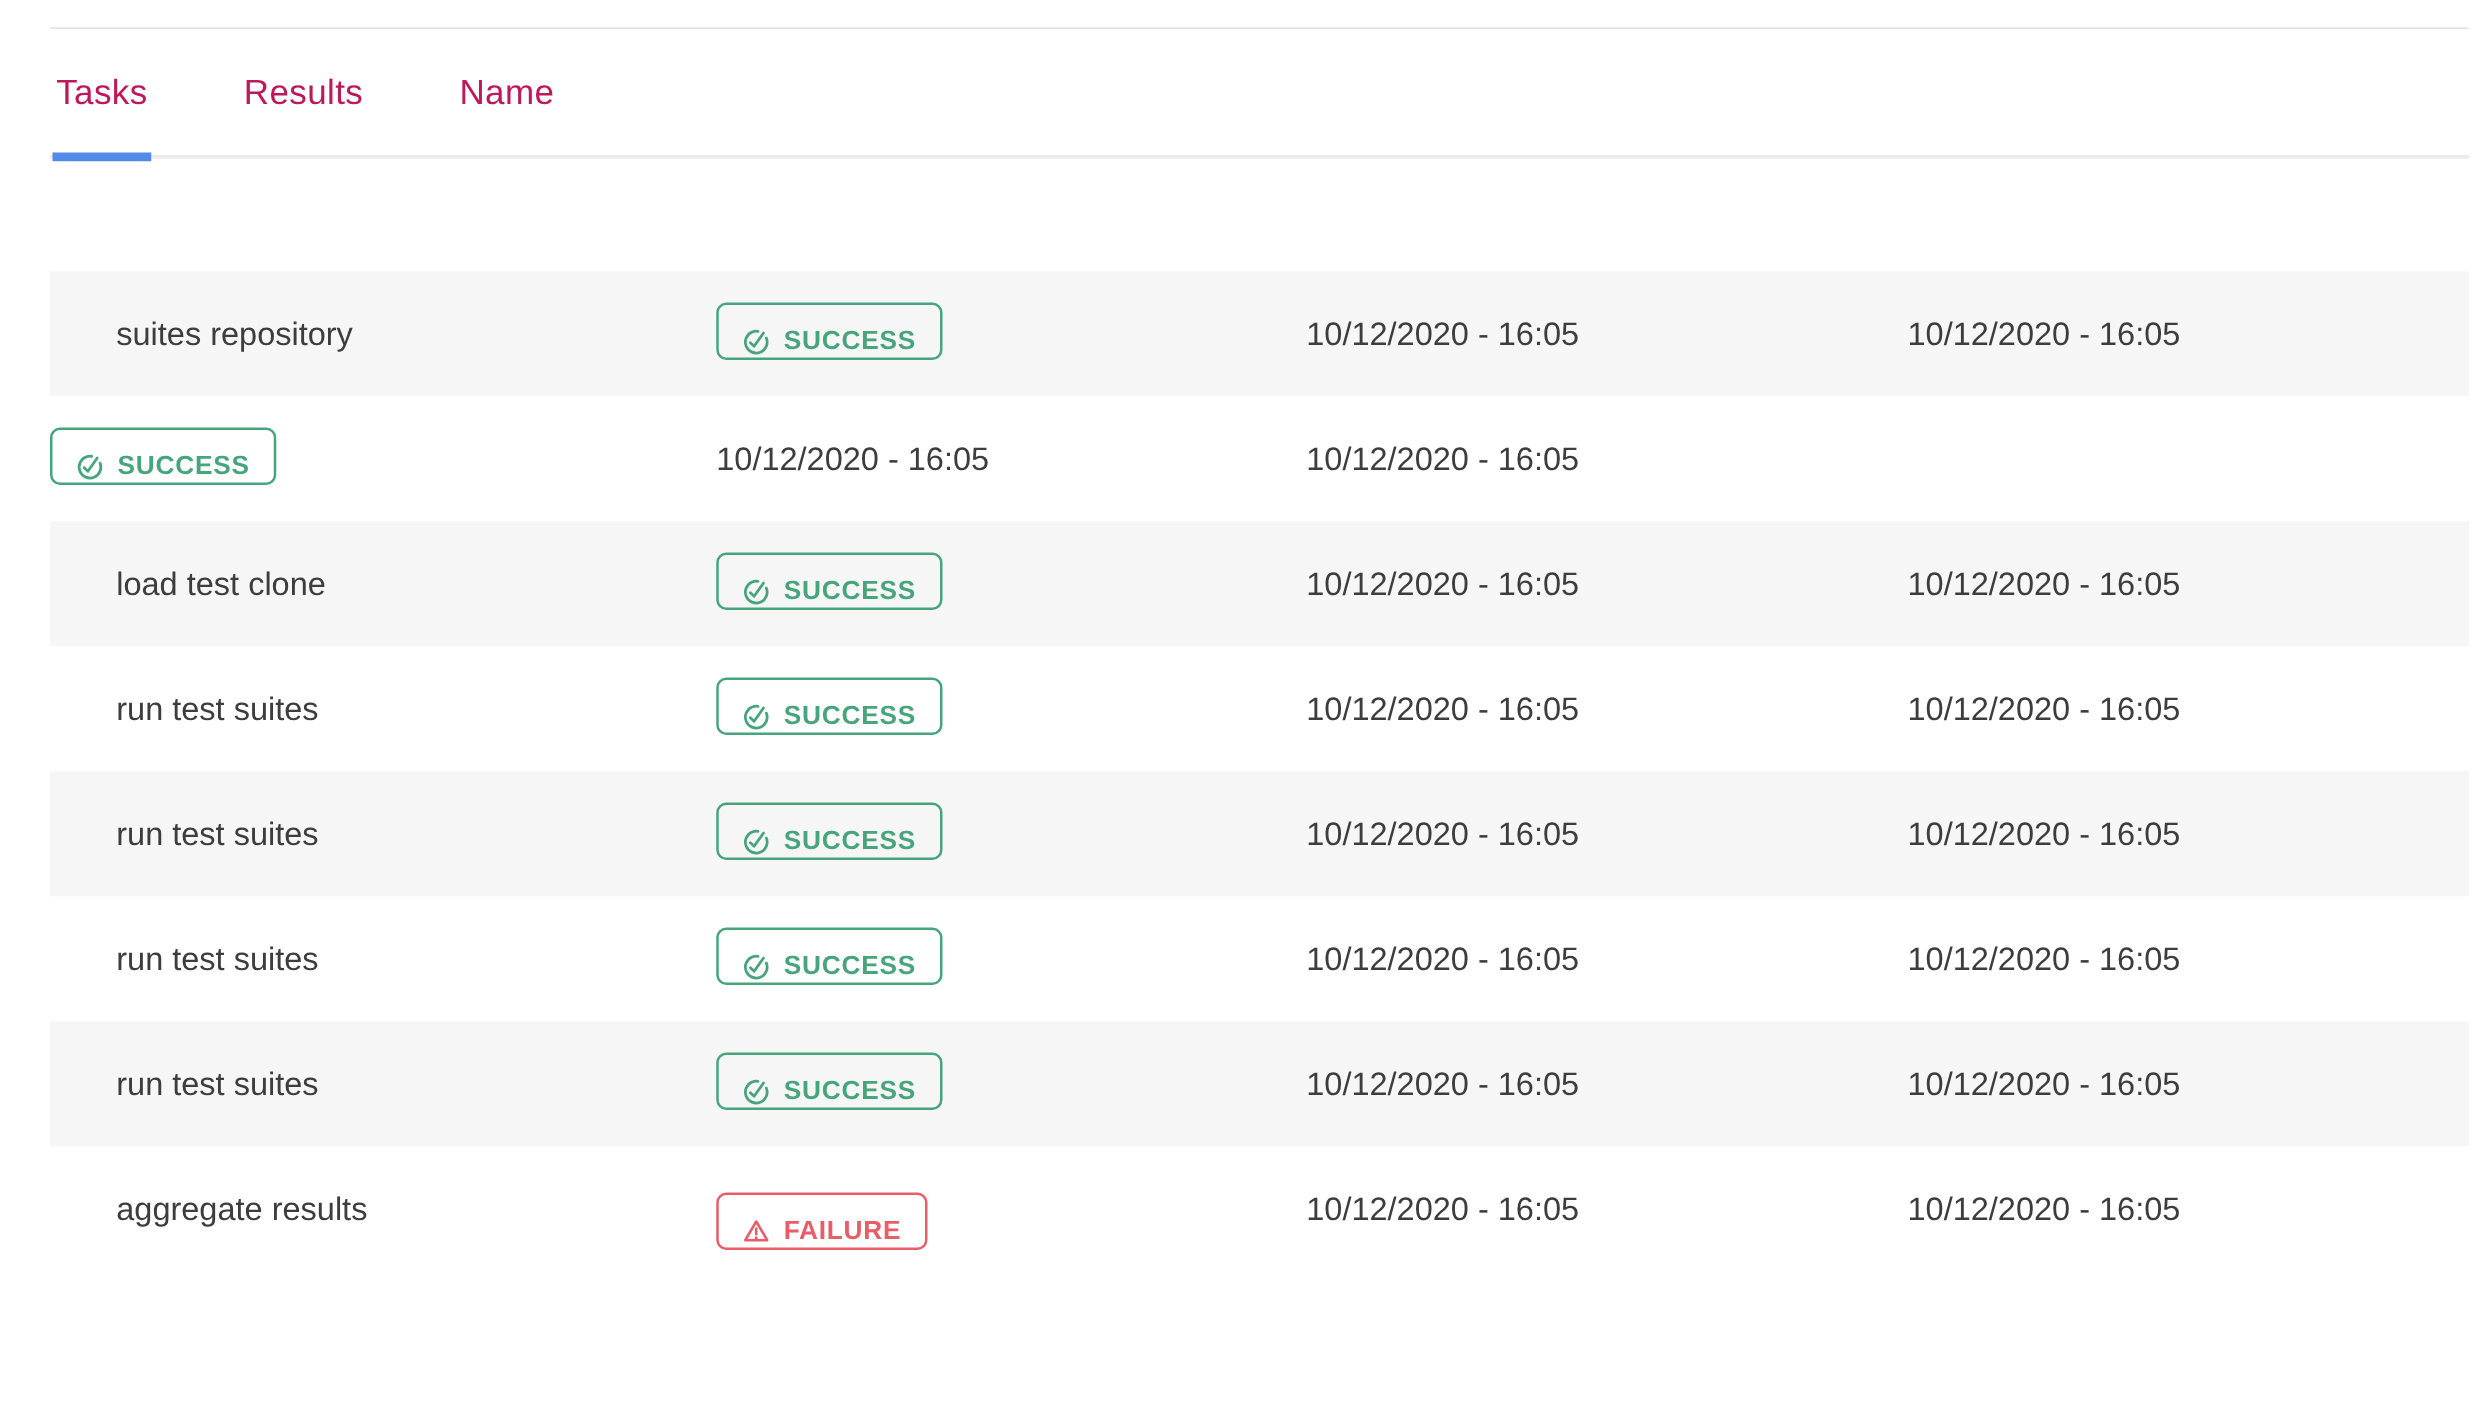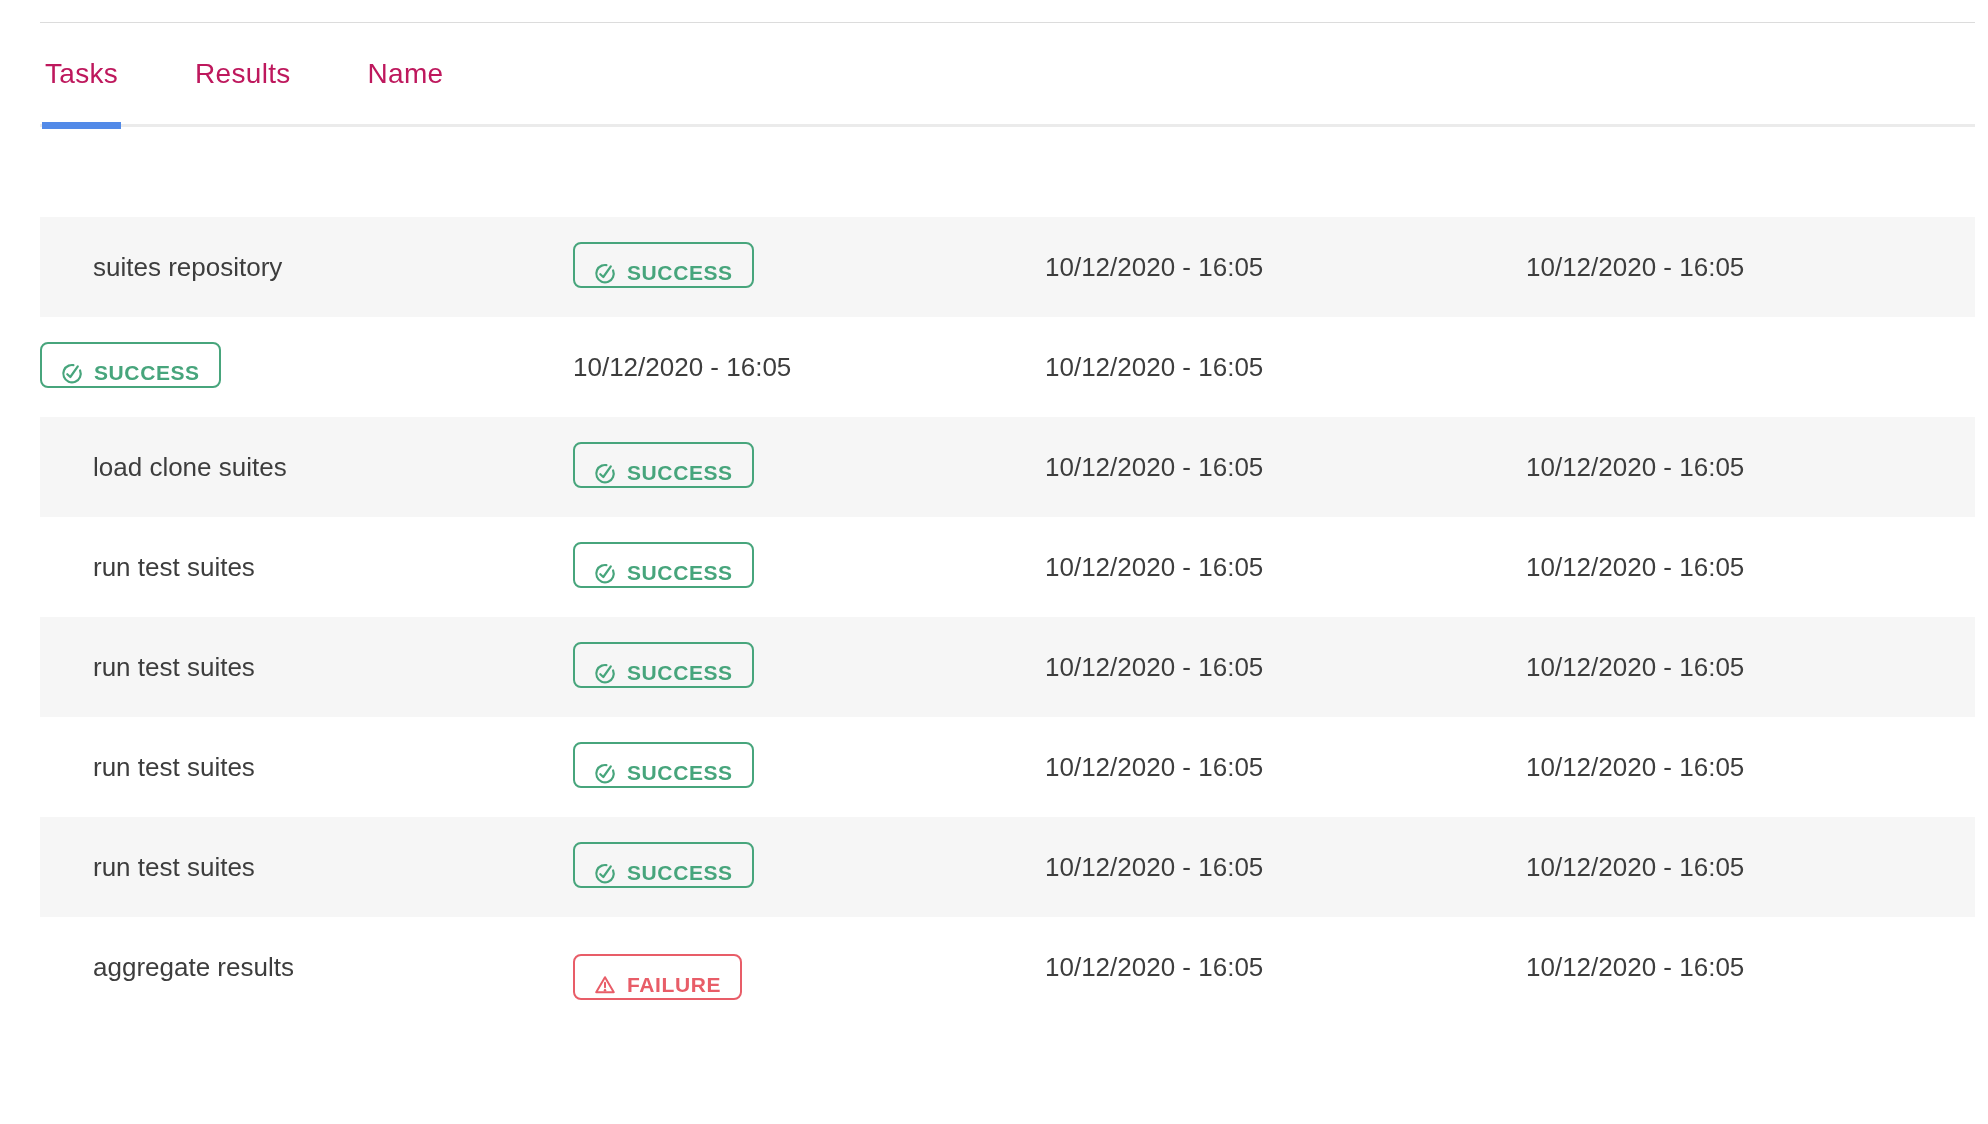--- a/index.html
+++ b/index.html
@@ -151,21 +151,21 @@
                   <polyline points="8.3,14.2 11.3,17 18.8,6.4"></polyline>
                 </svg>
               <span>SUCCESS</span>
             </span>
           </div>
           <div>10/12/2020 - 16:05</div>
           <div>10/12/2020 - 16:05</div>
         </div>
 
         <div class="row">
-          <div class="cell-name">load clone suites</div>
+          <div class="cell-name">load test clone</div>
           <div>
             <span class="badge">
               <svg class="ic" width="26" height="26" viewBox="0 0 26 26" fill="none" stroke="currentColor" stroke-width="2.2" stroke-linecap="round" stroke-linejoin="round">
                   <circle cx="13" cy="13.7" r="8.7" stroke-dasharray="45.5 9.2" transform="rotate(-22 13 13.7)"></circle>
                   <polyline points="8.3,14.2 11.3,17 18.8,6.4"></polyline>
                 </svg>
               <span>SUCCESS</span>
             </span>
           </div>
           <div>10/12/2020 - 16:05</div>

